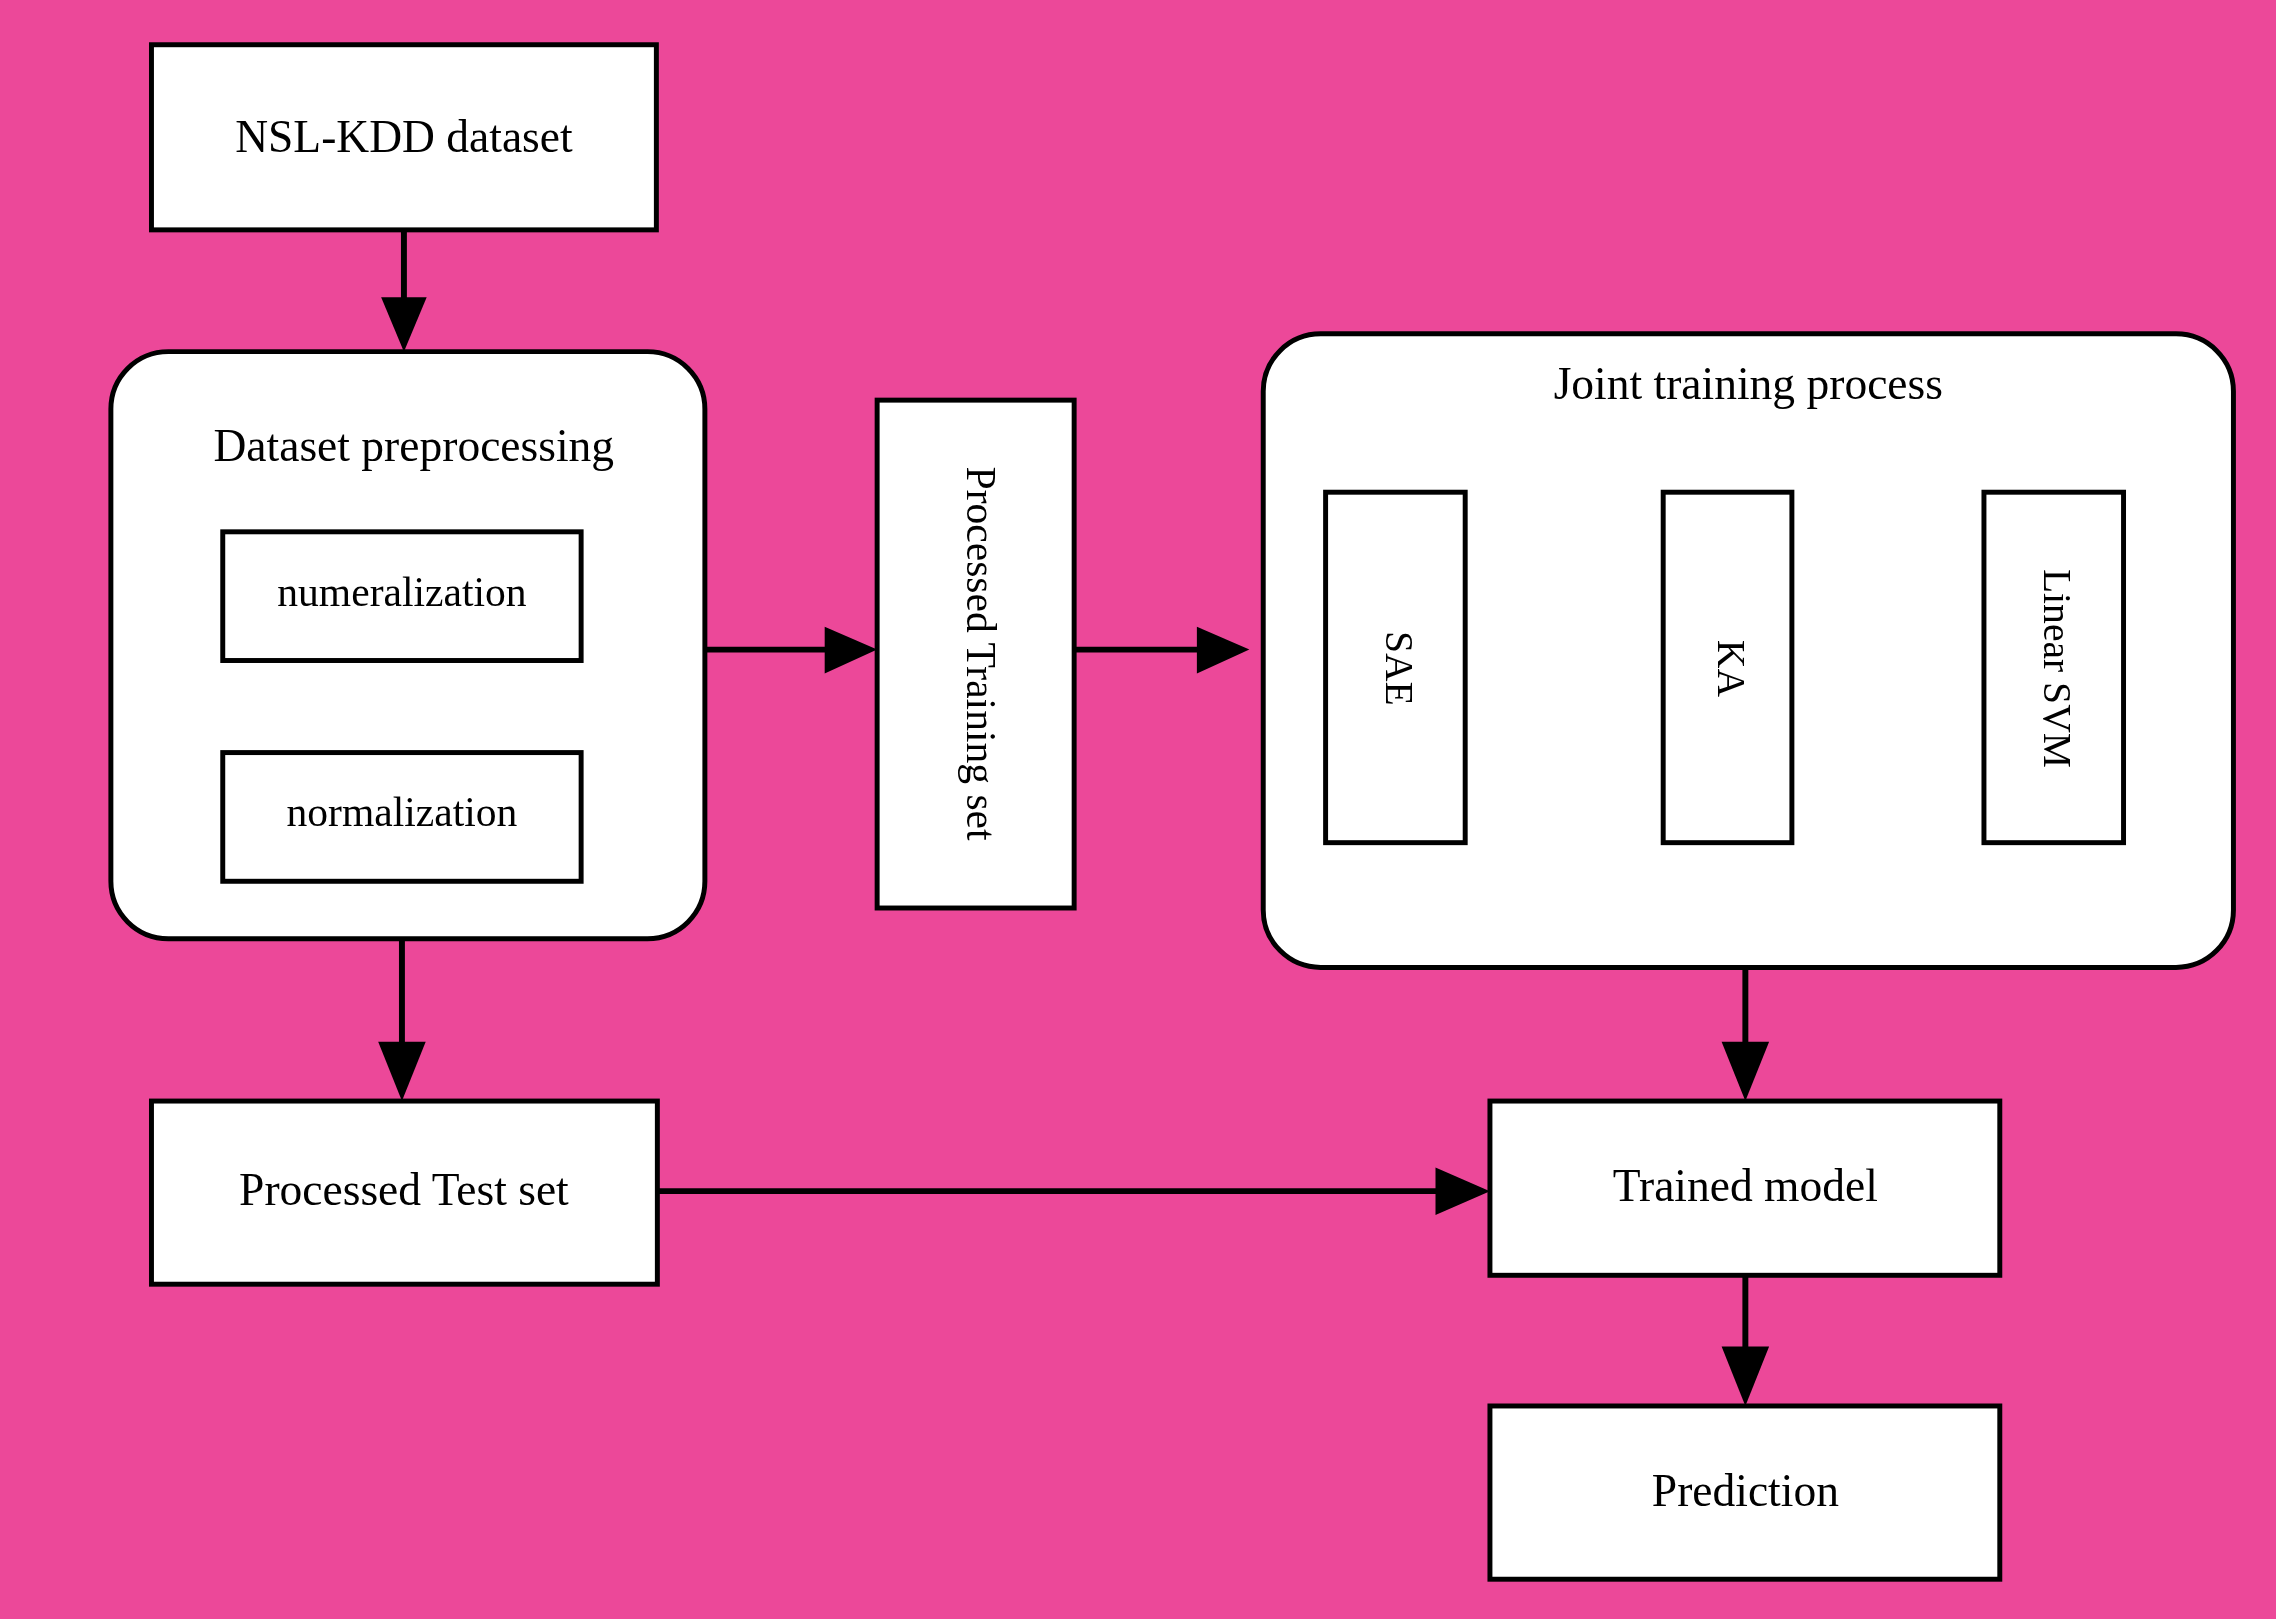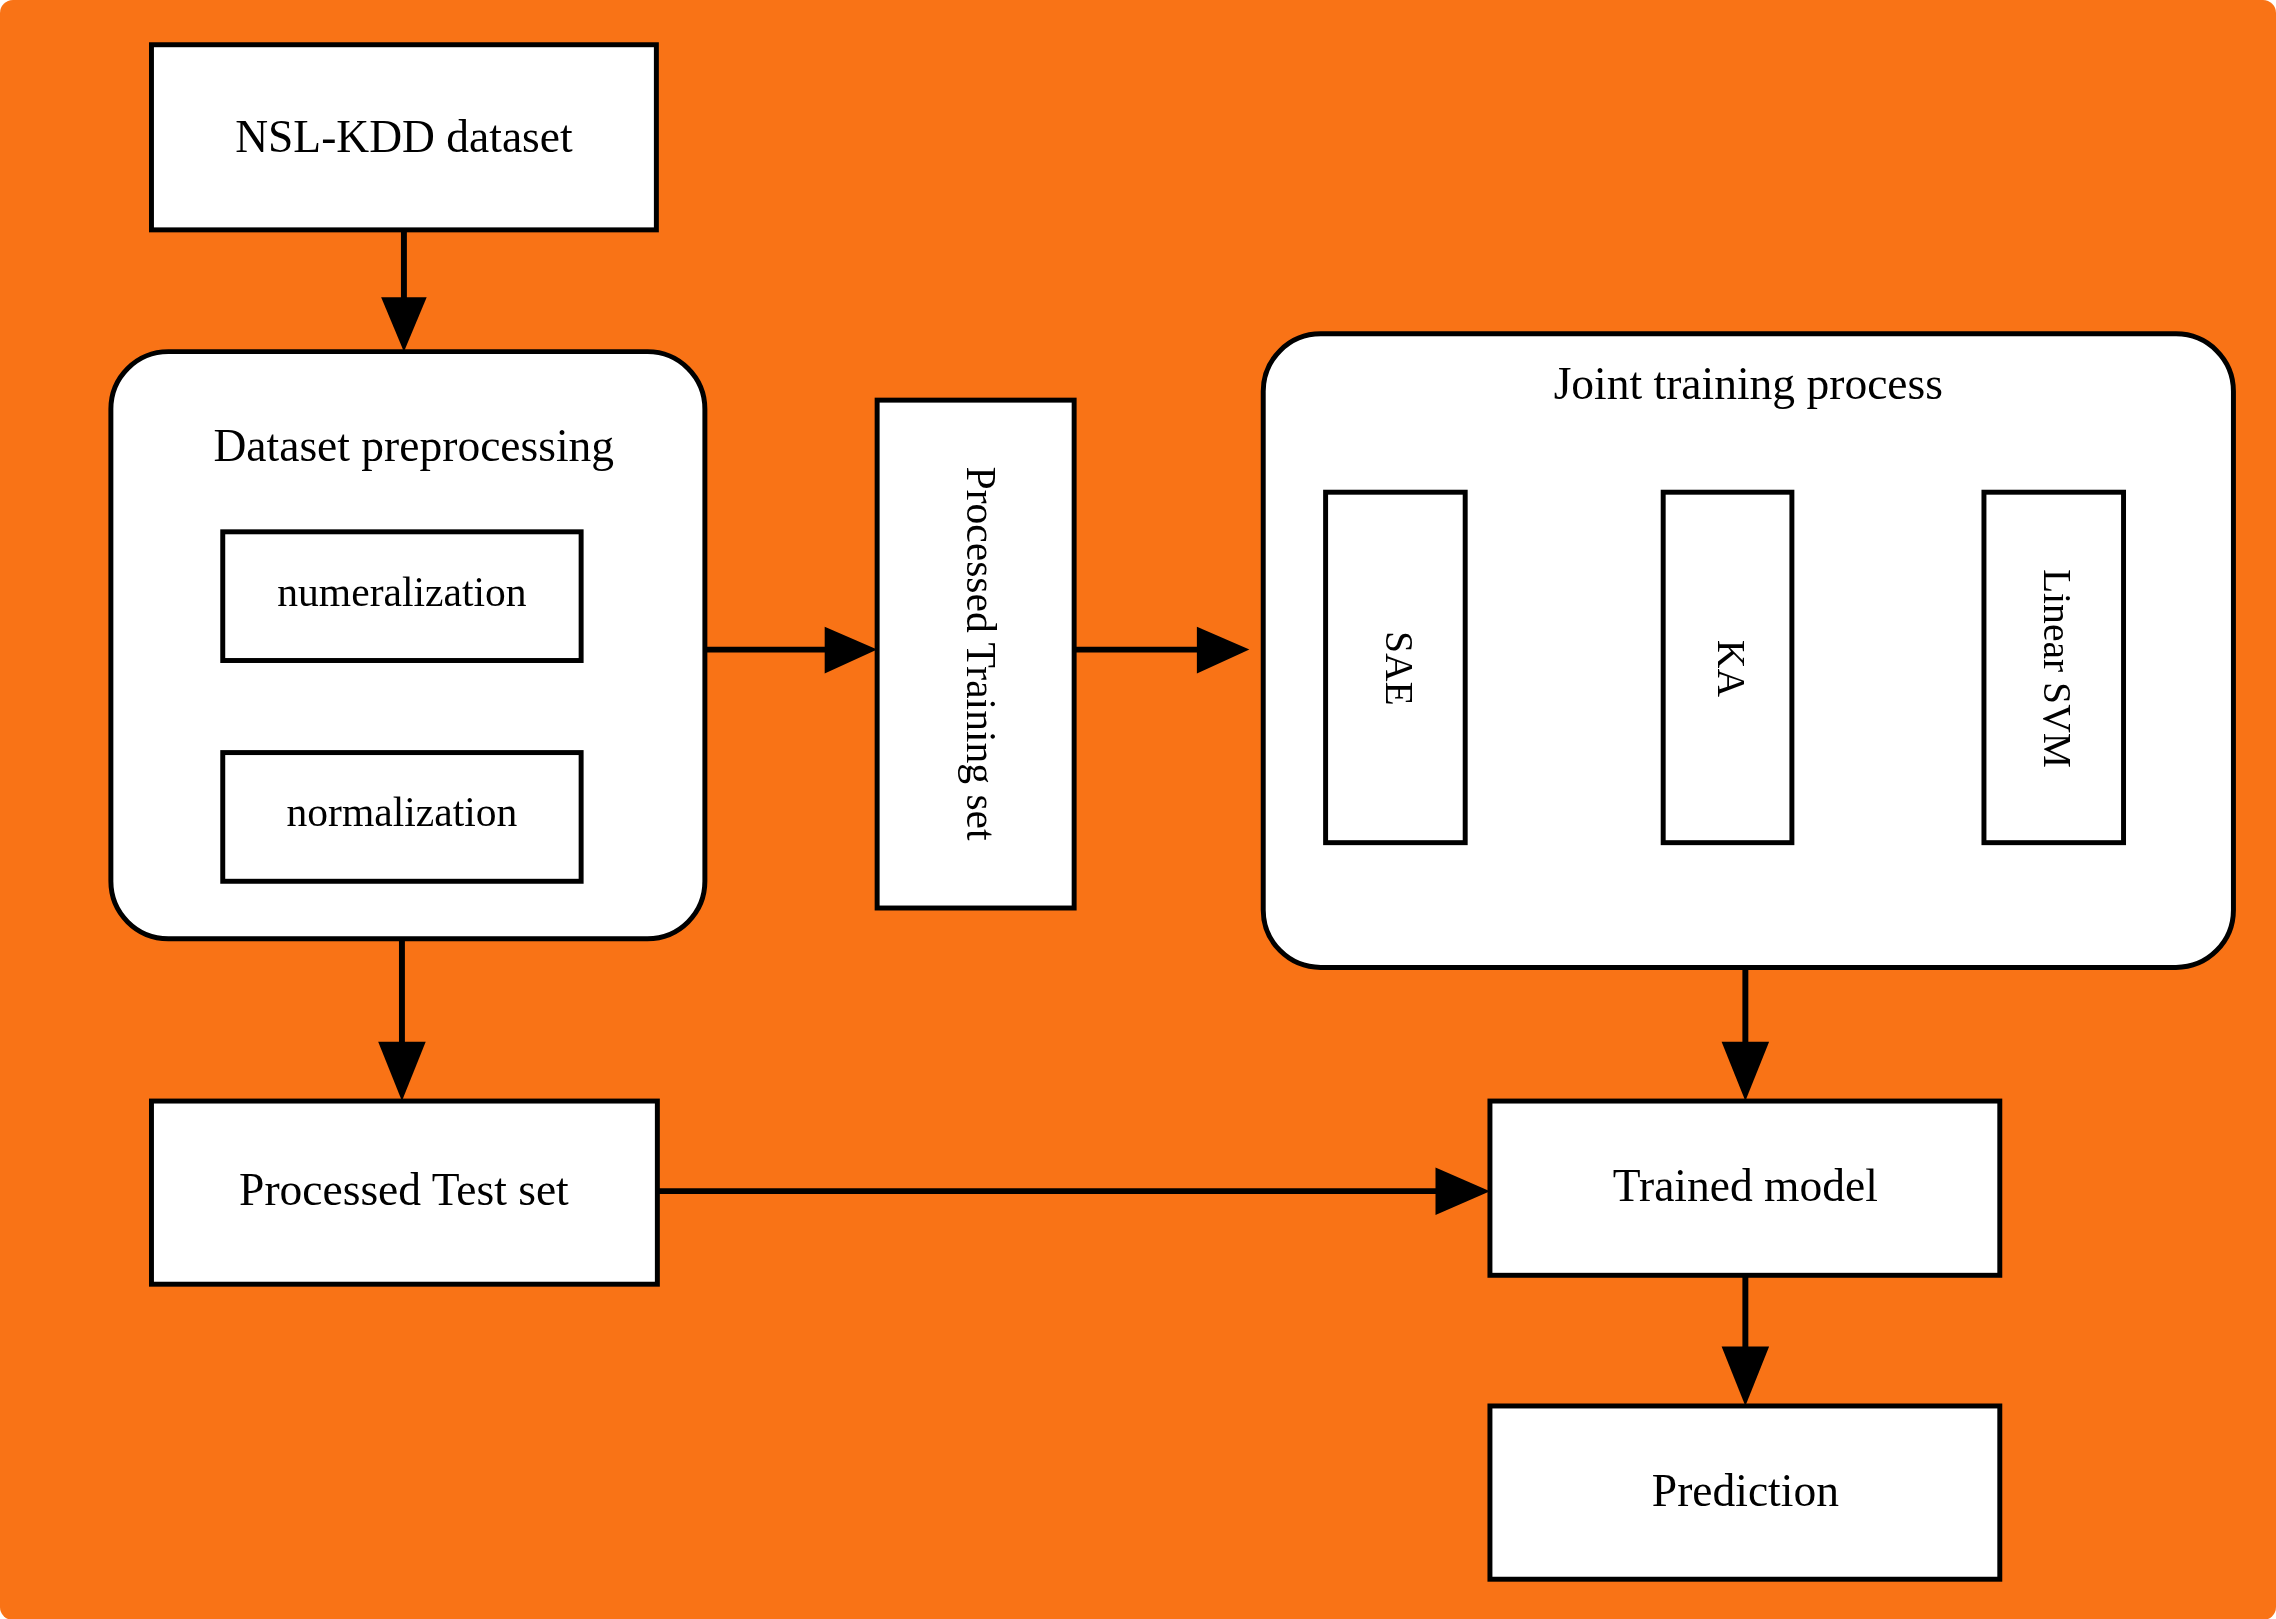--- a/index.html
+++ b/index.html
@@ -10,22 +10,21 @@
   body {
     width: 2276px;
     height: 1620px;
     font-family: "Liberation Serif", "DejaVu Serif", serif;
     overflow: hidden;
   }
   #diagram-root {
     position: relative;
     width: 2276px;
     height: 1620px;
-    background: #f97316;
-    border-radius: 13px;
+    background: #ec4899;
   }
   svg.flow {
     display: block;
     width: 2276px;
     height: 1620px;
   }
   .node-rect {
     fill: #ffffff;
     stroke: #000000;
     stroke-width: 5;

